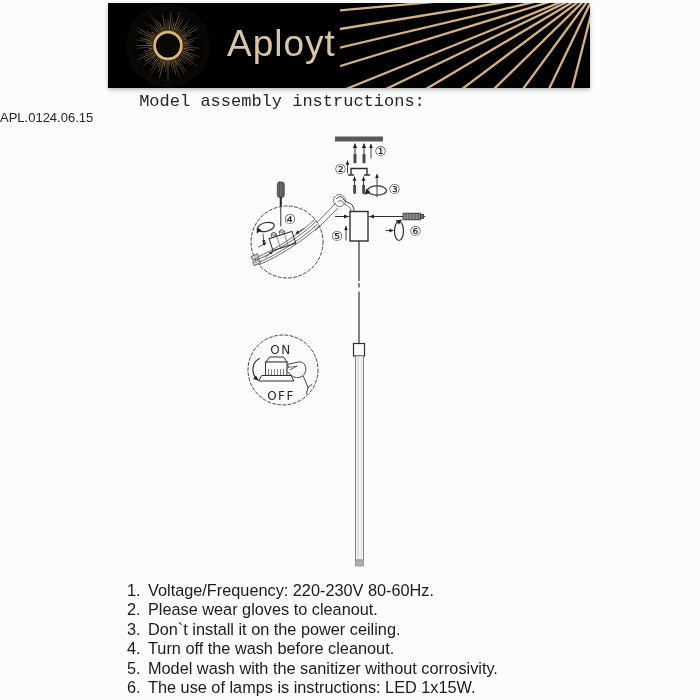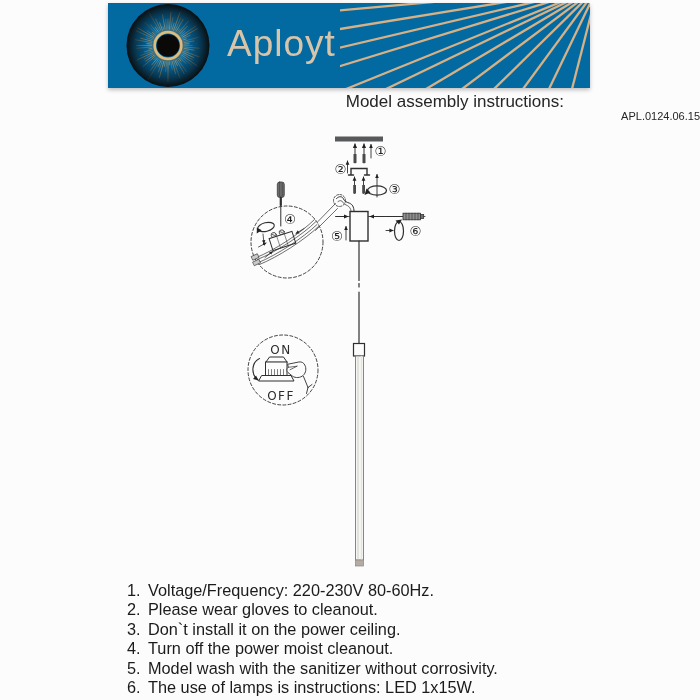--- a/index.html
+++ b/index.html
@@ -1,22 +1,22 @@
 <!DOCTYPE html>
 <html><head>
 <meta charset="utf-8">
 <style>
   html,body{margin:0;padding:0;}
   body{width:700px;height:700px;position:relative;background:#fcfcfc;font-family:"Liberation Sans",sans-serif;overflow:hidden;}
-  .header{position:absolute;left:108px;top:3px;width:482px;height:85px;background:#0369a1;overflow:hidden;box-shadow:0 2px 4px rgba(0,0,0,.25);}
+  .header{position:absolute;left:108px;top:3px;width:482px;height:85px;background:#000000;overflow:hidden;box-shadow:0 2px 4px rgba(0,0,0,.25);}
   .logo-svg{position:absolute;left:16px;top:0;}
   .brand{position:absolute;left:119px;top:50%;transform:translateY(-55%);font-size:37px;font-weight:400;letter-spacing:1px;color:#d8c5a9;}
   .fan-svg{position:absolute;right:0;top:0;}
-  .title-line1{position:absolute;top:92px;left:0;width:564px;text-align:right;font-size:17px;color:#262626;}
-  .title-line2{position:absolute;top:110px;left:0;width:700px;text-align:right;font-size:11px;color:#262626;}
+  .title-line1{position:absolute;top:92px;left:0;width:564px;text-align:center;font-size:17px;color:#262626;font-family:Liberation Mono, monospace;}
+  .title-line2{position:absolute;top:110px;left:0;width:700px;text-align:left;font-size:13px;color:#262626;}
   .diagram{position:absolute;left:240px;top:128px;width:200px;height:450px;}
   .diagram text{font-family:"DejaVu Sans",sans-serif;}
   .instructions{position:absolute;left:127px;top:581px;width:475px;}
   .inst-row{display:flex;font-size:16.3px;line-height:19.4px;color:#1b1b1b;}
   .inst-num{width:21px;flex:none;}
   .inst-text{flex:1;}
 </style>
 </head>
 <body>
 
@@ -275,21 +275,21 @@
   <div class="inst-row">
     <span class="inst-num">2.</span>
     <span class="inst-text">Please wear gloves to cleanout.</span>
   </div>
   <div class="inst-row">
     <span class="inst-num">3.</span>
     <span class="inst-text">Don`t install it on the power ceiling.</span>
   </div>
   <div class="inst-row">
     <span class="inst-num">4.</span>
-    <span class="inst-text">Turn off the power moist cleanout.</span>
+    <span class="inst-text">Turn off the wash before cleanout.</span>
   </div>
   <div class="inst-row">
     <span class="inst-num">5.</span>
     <span class="inst-text">Model wash with the sanitizer without corrosivity.</span>
   </div>
   <div class="inst-row">
     <span class="inst-num">6.</span>
     <span class="inst-text">The use of lamps is instructions: LED 1x15W.</span>
   </div>
 </div>

